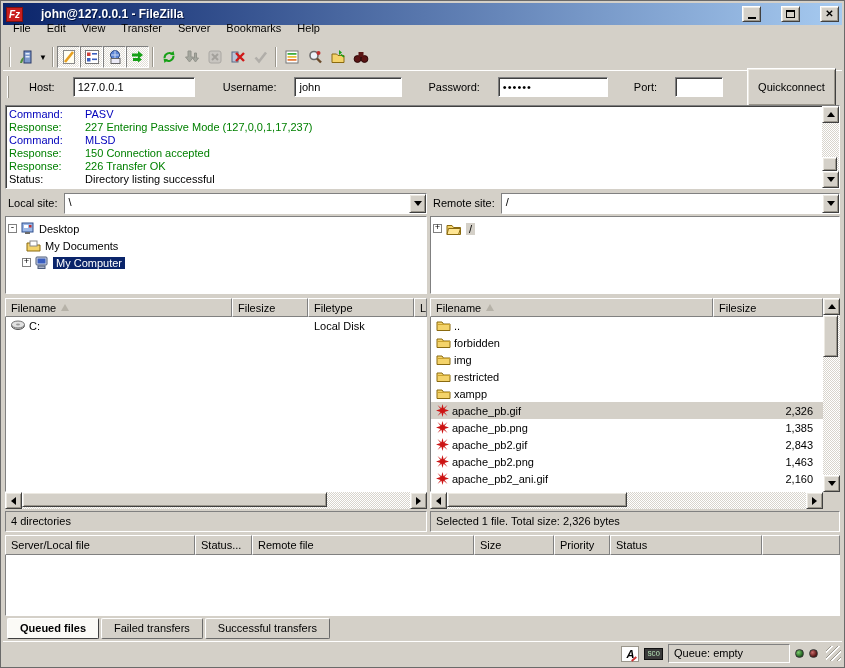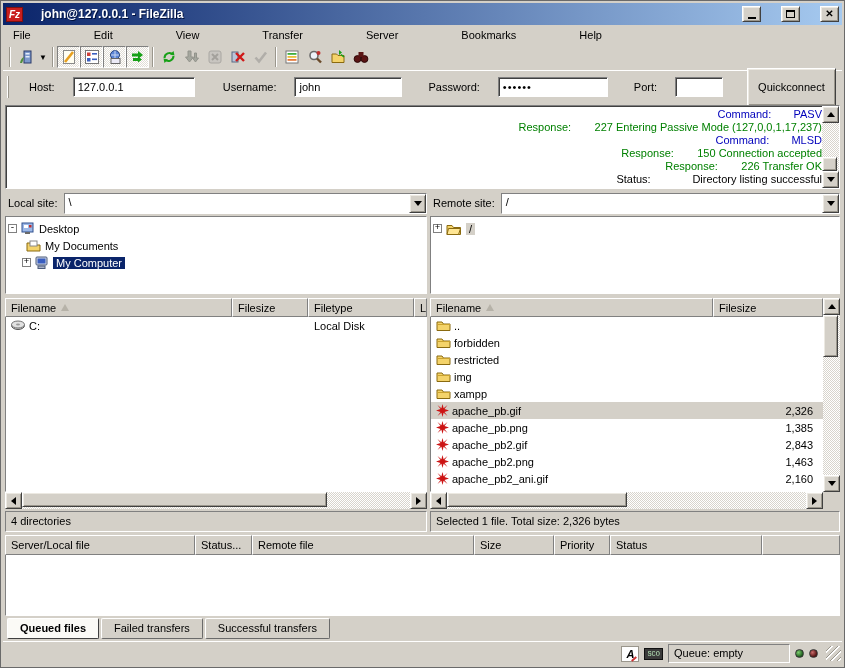--- a/index.html
+++ b/index.html
@@ -21,21 +21,21 @@
     display:flex;align-items:center;gap:18px;padding:0 3px;color:#fff;font-weight:bold;font-size:12px;}
   .fz-logo{width:17px;height:15px;background:#c81e1e;color:#fff;font-weight:bold;font-style:italic;
     font-size:10px;display:flex;align-items:center;justify-content:center;border:1px solid #7d1010;}
   .title-text{flex:1;white-space:nowrap;overflow:hidden;text-shadow:1px 1px 0 #00113d;}
   .win-btn{width:19px;height:16px;margin-left:2px;display:flex;align-items:center;justify-content:center;color:#000;}
   .glyph-min{width:8px;height:2px;background:#000;margin-top:8px;}
   .glyph-max{width:9px;height:8px;border:1px solid #000;border-top:2px solid #000;}
   .glyph-x{font-size:10px;font-weight:bold;line-height:10px;}
 
   
-  .menubar{height:19px;flex:0 0 19px;display:flex;align-items:center;padding:8px 2px;gap:47px;}
+  .menubar{height:19px;flex:0 0 19px;display:flex;align-items:flex-end;padding:8px 2px;}
   .menu-item{padding:2px 8px;cursor:default;}
 
   
   .toolbar{height:27px;flex:0 0 27px;display:flex;align-items:center;padding:1px 3px;border-bottom:1px solid #fff;}
   .tb-sep{width:2px;height:20px;border-left:1px solid #9a968c;border-right:1px solid #fff;margin:0 3px;}
   .tb{width:23px;height:22px;display:flex;align-items:center;justify-content:center;background:transparent;border:1px solid transparent;}
   .tb.pressed{border:1px solid;border-color:#808080 #fff #fff #808080;background-color:#e2ded6;background-image:
     linear-gradient(45deg,#fff 25%,transparent 25%,transparent 75%,#fff 75%),
     linear-gradient(45deg,#fff 25%,transparent 25%,transparent 75%,#fff 75%);
     background-size:2px 2px;background-position:0 0,1px 1px;}
@@ -46,21 +46,21 @@
   
   .quickbar{height:31px;flex:0 0 31px;display:flex;align-items:center;gap:18px;padding:0 4px;}
   .qc-grip{width:3px;height:22px;border-left:1px solid #fff;border-right:1px solid #9a968c;margin-right:2px;}
   .field{height:20px;background:#fff;padding:1px 4px;font:11px "Liberation Sans",sans-serif;color:#000;outline:none;}
   .btn{height:38px;padding:2px 10px;font:11px "Liberation Sans",sans-serif;display:flex;align-items:center;}
   .combo-btn-sm{width:18px;height:22px;display:flex;align-items:center;justify-content:center;font-size:8px;}
 
   
   .logwrap{flex:0 0 83px;margin:3px 2px 0 2px;display:flex;background:#fff;}
   .logbody{flex:1;padding:2px 0 2px 3px;overflow:hidden;line-height:13px;}
-  .logline{display:flex;white-space:nowrap;justify-content:flex-end;}
+  .logline{display:flex;white-space:nowrap;}
   .loglabel{width:76px;flex:0 0 76px;}
   .log-command{color:#0000bb;}
   .log-response{color:#008000;}
   .log-status{color:#000;}
 
   
   .vscroll{width:17px;flex:0 0 17px;display:flex;flex-direction:column;}
   .hscroll{height:17px;flex:0 0 17px;display:flex;}
   .sb-btn{width:17px;height:17px;flex:0 0 17px;display:flex;align-items:center;justify-content:center;}
   .sb-track-v{flex:1;position:relative;}
@@ -466,31 +466,31 @@
                 <span>forbidden</span>
               </div>
               <div class="cell right" style="flex:1;padding-right:10px"></div>
             </div>
             <div class="lrow">
               <div class="cell" style="width:283px;flex:0 0 283px">
                 <svg class="i" width="15" height="11">
                     <path d="M1 2 h5 l1.5 2 h6.5 v6.5 H1 z" fill="#f4d36a" stroke="#8a6a10"></path>
                     <path d="M1 4.5 h13" stroke="#caa22e"></path>
                   </svg>
-                <span>restricted</span>
+                <span>img</span>
               </div>
               <div class="cell right" style="flex:1;padding-right:10px"></div>
             </div>
             <div class="lrow">
               <div class="cell" style="width:283px;flex:0 0 283px">
                 <svg class="i" width="15" height="11">
                     <path d="M1 2 h5 l1.5 2 h6.5 v6.5 H1 z" fill="#f4d36a" stroke="#8a6a10"></path>
                     <path d="M1 4.5 h13" stroke="#caa22e"></path>
                   </svg>
-                <span>img</span>
+                <span>restricted</span>
               </div>
               <div class="cell right" style="flex:1;padding-right:10px"></div>
             </div>
             <div class="lrow">
               <div class="cell" style="width:283px;flex:0 0 283px">
                 <svg class="i" width="15" height="11">
                     <path d="M1 2 h5 l1.5 2 h6.5 v6.5 H1 z" fill="#f4d36a" stroke="#8a6a10"></path>
                     <path d="M1 4.5 h13" stroke="#caa22e"></path>
                   </svg>
                 <span>xampp</span>

